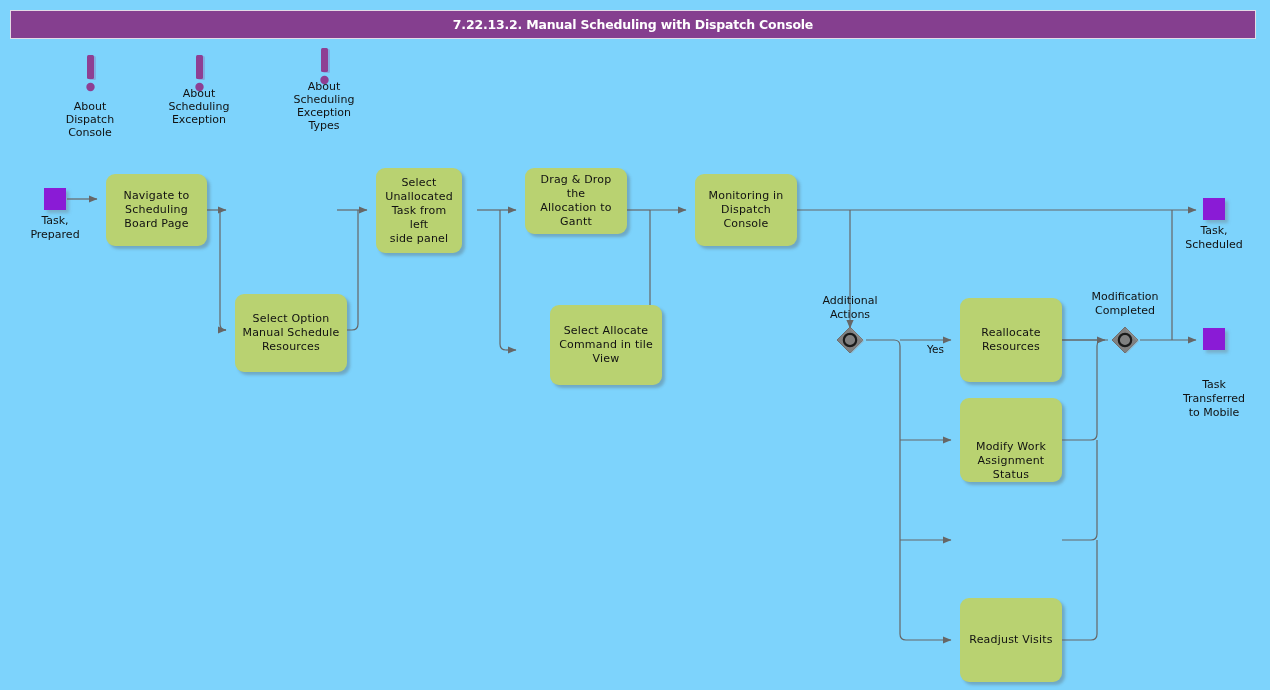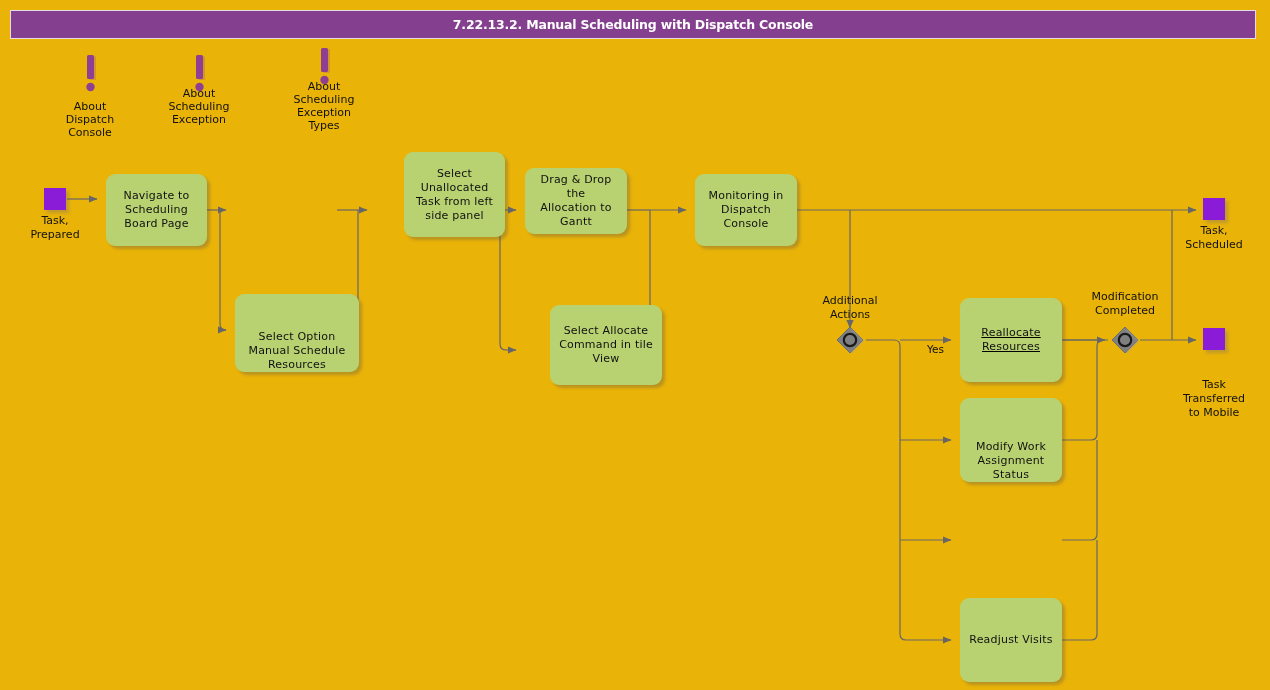--- a/index.html
+++ b/index.html
@@ -8,21 +8,21 @@
     padding: 0;
     background: #ffffff;
   }
   body {
     font-family: "DejaVu Sans", sans-serif;
   }
   #stage {
     position: relative;
     width: 1270px;
     height: 690px;
-    background: #eab308;
+    background: #7dd3fc;
     overflow: hidden;
   }
 
   
   .title-bar {
     position: absolute;
     left: 10px;
     top: 10px;
     width: 1246px;
     height: 29px;
@@ -240,27 +240,27 @@
   <div class="event-label" style="left:5px; top:214px; width:100px;">Task,
 Prepared</div>
 
   <div class="task" style="left:106px; top:174px; width:101px; height:72px;">
     <span class="task-label">Navigate to
 Scheduling
 Board Page</span>
   </div>
 
 
-  <div class="task" style="left:235px; top:294px; width:124px; height:78px;align-items:flex-end;">
+  <div class="task" style="left:235px; top:294px; width:112px; height:78px;">
     <span class="task-label">Select Option
 Manual Schedule
 Resources</span>
   </div>
 
-  <div class="task" style="left:376px; top:152px; width:101px; height:85px;margin-left:28px;">
+  <div class="task" style="left:376px; top:168px; width:86px; height:85px;">
     <span class="task-label">Select
 Unallocated
 Task from left
 side panel</span>
   </div>
 
   <div class="task" style="left:525px; top:168px; width:102px; height:66px;">
     <span class="task-label">Drag &amp; Drop the
 Allocation to
 Gantt</span>
@@ -271,21 +271,21 @@
 Command in tile
 View</span>
   </div>
 
   <div class="task" style="left:695px; top:174px; width:102px; height:72px;">
     <span class="task-label">Monitoring in
 Dispatch
 Console</span>
   </div>
 
-  <div class="task" style="left:960px; top:298px; width:102px; height:84px;text-decoration:underline;">
+  <div class="task" style="left:960px; top:298px; width:102px; height:84px;">
     <span class="task-label">Reallocate
 Resources</span>
   </div>
 
   <div class="task" style="left:960px; top:398px; width:102px; height:84px;align-items:flex-end;">
     <span class="task-label">Modify Work
 Assignment
 Status</span>
   </div>
 

